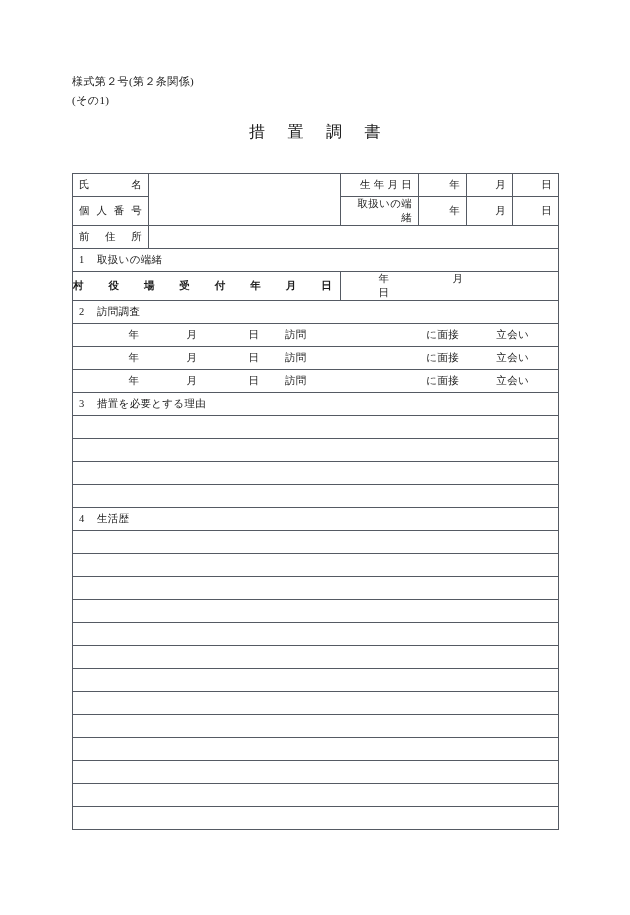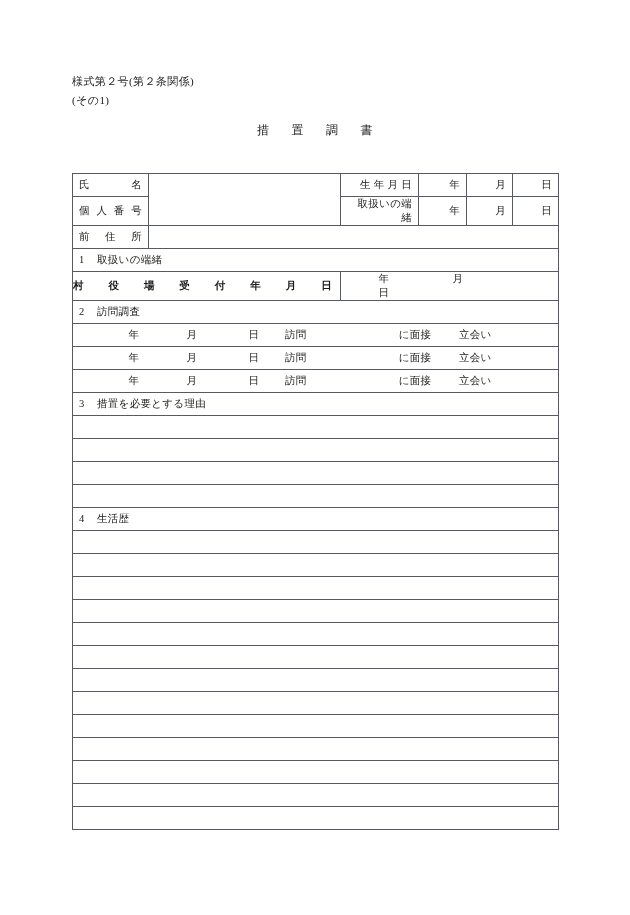--- a/index.html
+++ b/index.html
@@ -28,21 +28,21 @@
     font-size: 11px;
     line-height: 19px;
     letter-spacing: 0.4px;
   }
   .doc-title {
     position: absolute;
     left: 0;
     top: 122px;
     width: 630px;
     text-align: center;
-    font-size: 12px;
+    font-size: 16px;
     letter-spacing: 0.5px;
   }
   .doc-title span.sp {
     display: inline-block;
     width: 22px;
   }
 
   table.form {
     position: absolute;
     left: 72px;
@@ -86,22 +86,22 @@
 
   .visit-row {
     display: block;
     font-size: 10.5px;
     padding-left: 28px;
   }
   .visit-row .c1 { display:inline-block; width: 54px; text-align:center; }
   .visit-row .c2 { display:inline-block; width: 62px; text-align:center; }
   .visit-row .c3 { display:inline-block; width: 62px; text-align:center; }
   .visit-row .c4 { display:inline-block; width: 86px; }
-  .visit-row .c5 { display:inline-block; width: 88px; text-align:center; }
-  .visit-row .c6 { display:inline-block; width: 70px; text-align:left; }
+  .visit-row .c5 { display:inline-block; width: 88px; text-align:right; }
+  .visit-row .c6 { display:inline-block; width: 70px; text-align:right; }
 
   .date-cells .y2 { display:inline-block; width: 74px; text-align:center; }
   .date-cells .m2 { display:inline-block; width: 74px; text-align:center; }
   .date-cells .d2 { display:inline-block; width: 74px; text-align:center; }
 </style>
 </head>
 <body>
 
 <div class="page">
 

